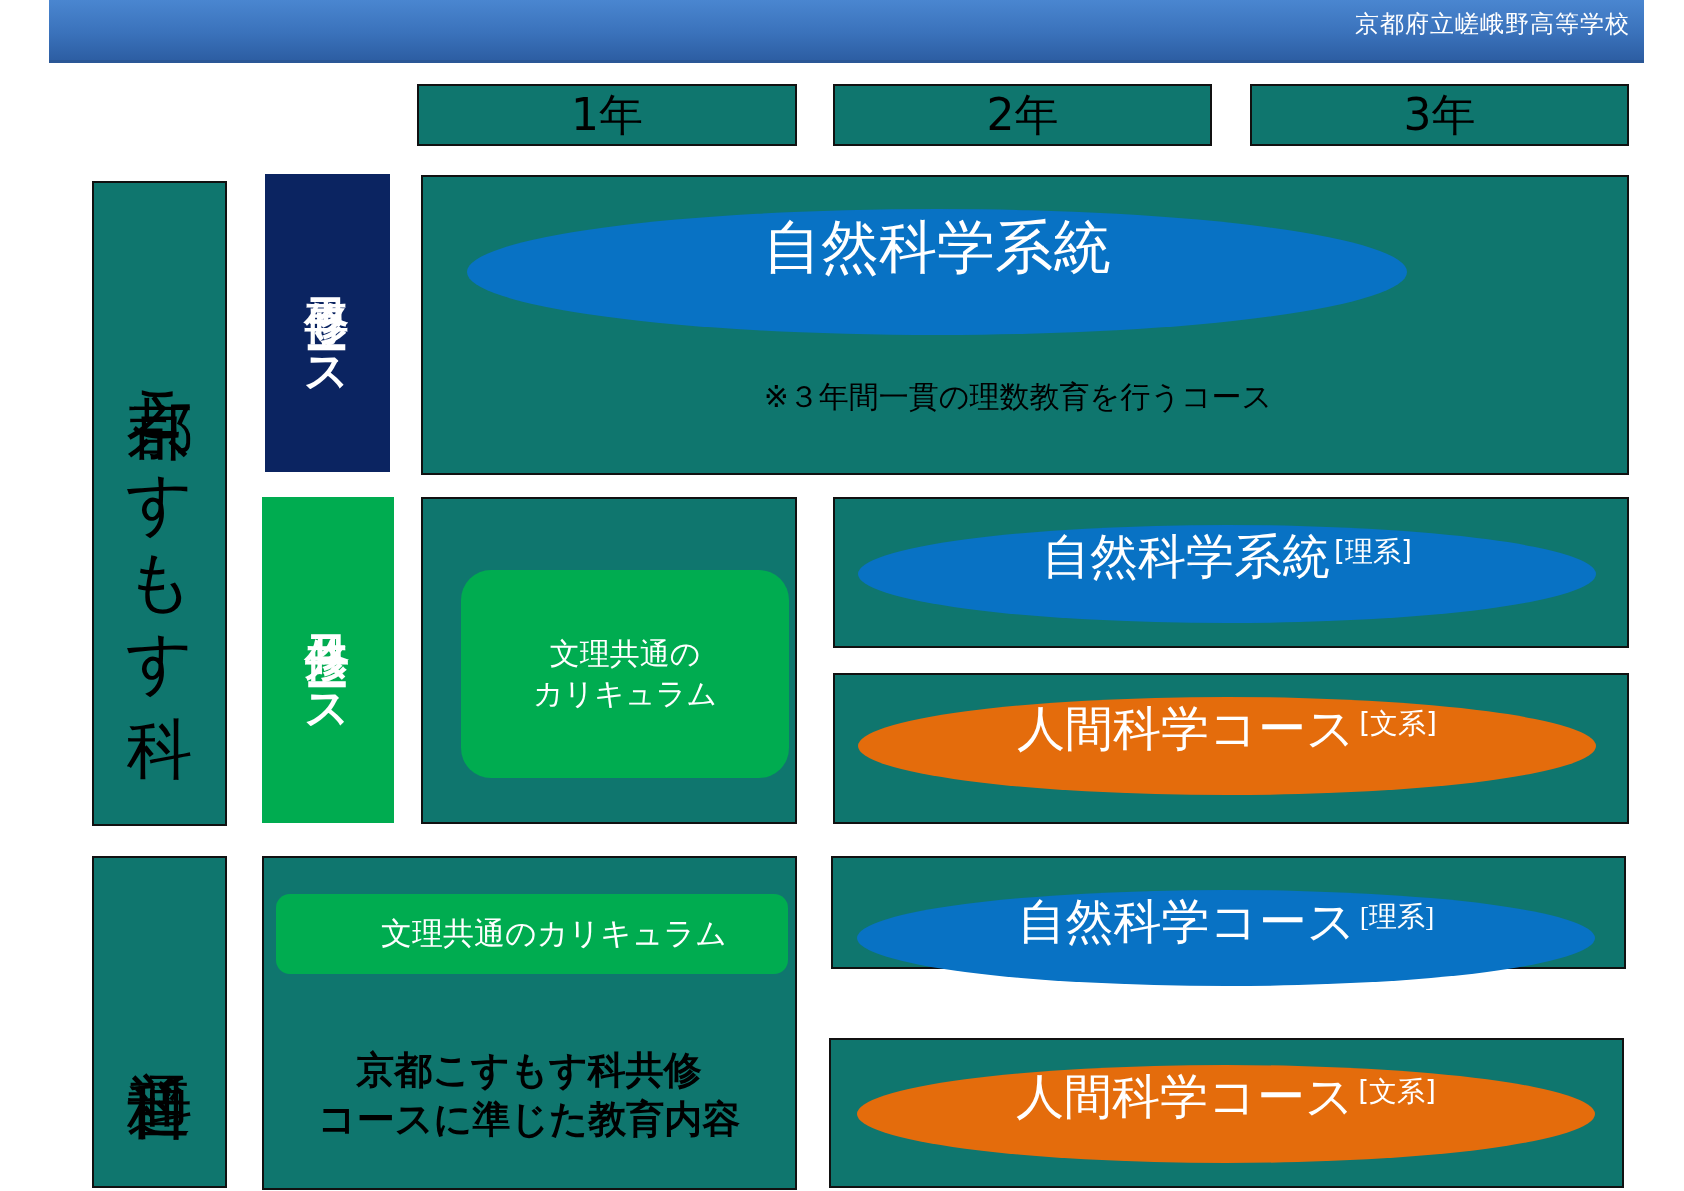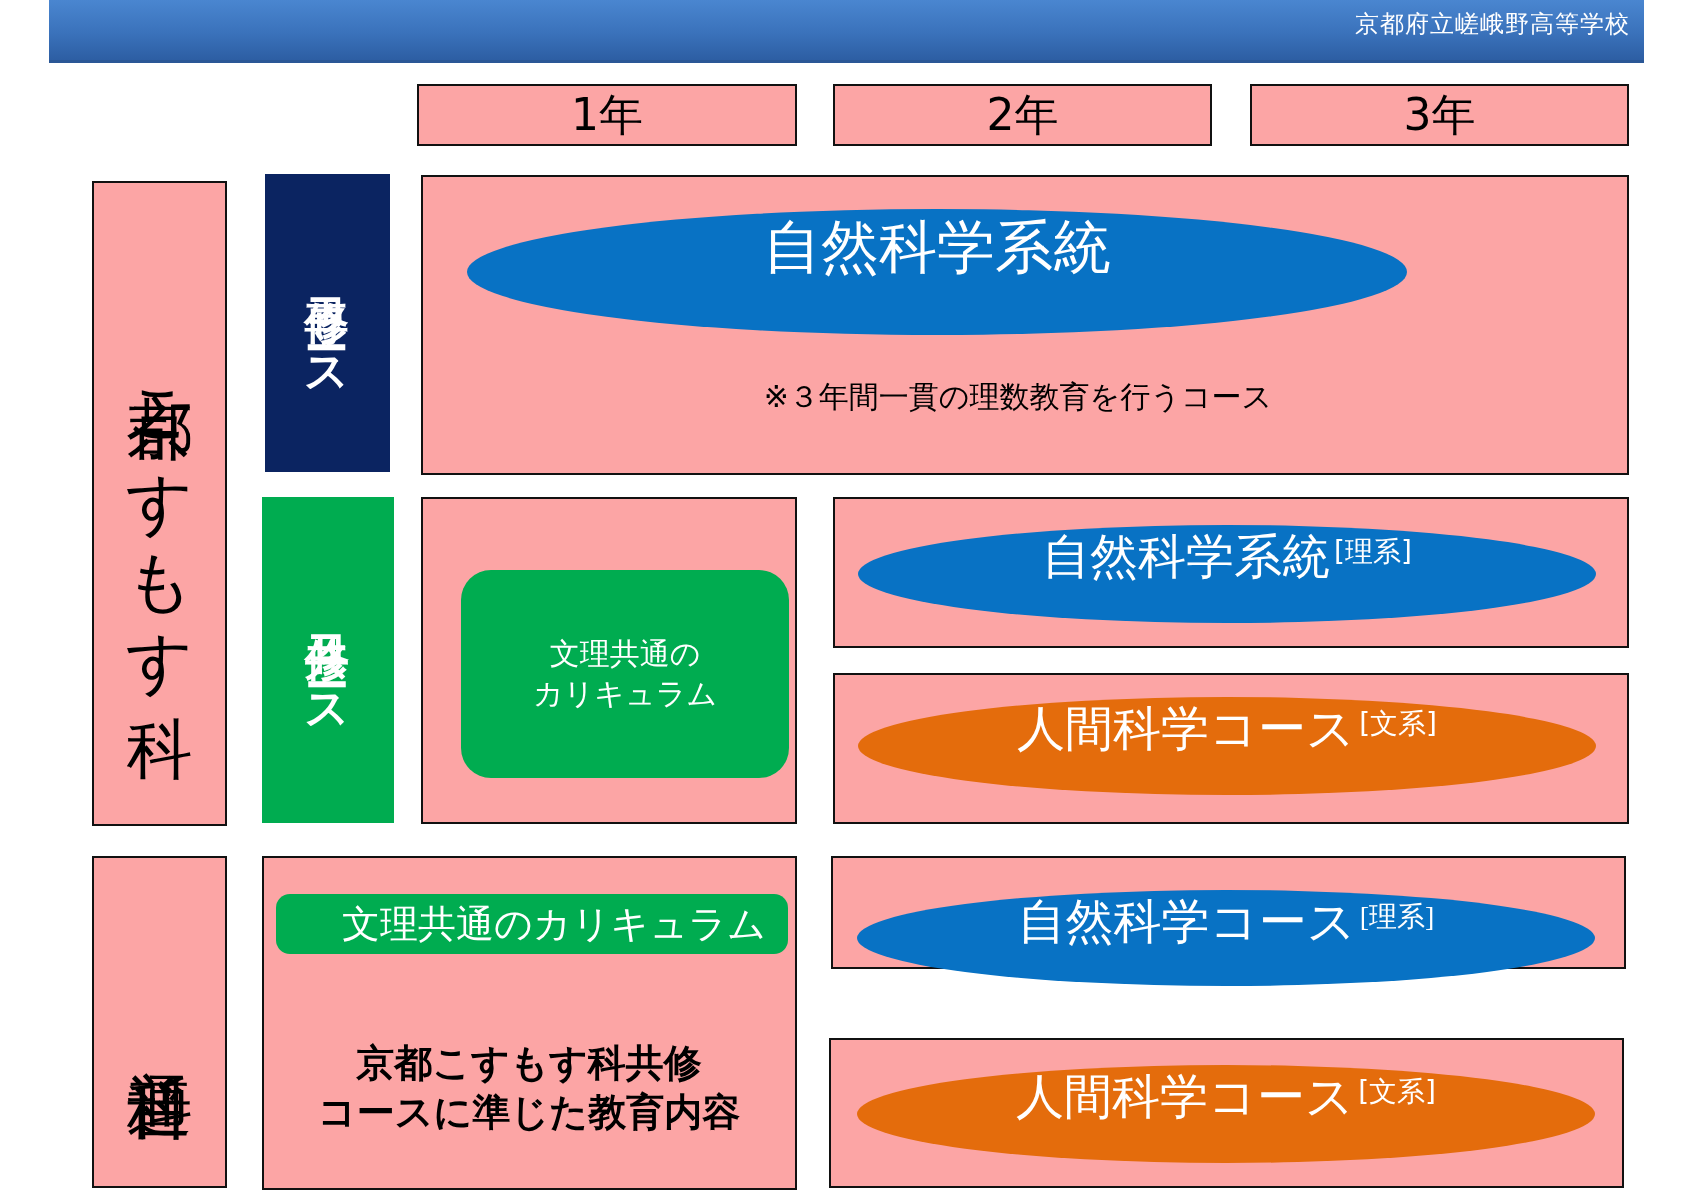--- a/index.html
+++ b/index.html
@@ -4,21 +4,21 @@
 <style>
   html, body { margin:0; padding:0; background:#ffffff; }
   body { width:1684px; height:1191px; position:relative; overflow:hidden;
          font-family:"DejaVu Sans","Liberation Sans",sans-serif; }
   .abs { position:absolute; box-sizing:border-box; }
   .header { left:49px; top:0; width:1595px; height:63px;
             background:linear-gradient(to bottom,#4a86d0 0%,#3a72bb 55%,#2d5ea3 100%);
             border-bottom:3px solid #2a5796; }
   .header-title { position:absolute; right:14px; top:8px; color:#ffffff;
                   font-size:24px; letter-spacing:1px; }
-  .box { border:2.5px solid #111; background:#fca5a5; }
+  .box { border:2.5px solid #111; background:#0f766e; }
   .year { display:flex; align-items:center; justify-content:center;
           font-size:44px; color:#000; }
   .vlabel { display:flex; align-items:center; justify-content:center; }
   .vtext { writing-mode:vertical-rl; text-orientation:upright; letter-spacing:4px; }
   .dept-text { font-size:66px; color:#000; }
   .course-text { font-size:44px; color:#fff; font-weight:bold; }
   .navy { background:#0b2461; }
   .green { background:#00ac50; }
   .ellipse { border-radius:50%; display:flex; align-items:flex-start; justify-content:center;
              color:#fff; white-space:nowrap; }
@@ -83,24 +83,24 @@
     <span>人間科学コース</span>
     <span class="tag">[文系]</span>
   </div>
 </div>
 
 <div class="abs box vlabel" style="left:92px;top:856px;width:135px;height:332px;">
   <span class="vtext dept-text">普通科</span>
 </div>
 
 <div class="abs box" style="left:262px;top:856px;width:535px;height:334px;">
-  <div class="abs rounded green" style="left:12px;top:36px;width:512px;height:60px;border-radius:14px;font-size:38px;padding-left:44px;">
+  <div class="abs rounded green" style="left:12px;top:36px;width:512px;height:80px;border-radius:14px;font-size:31px;padding-left:44px;">
     <span>文理共通のカリキュラム</span>
   </div>
-  <div class="abs bold-note" style="left:0;top:181px;width:530px;">
+  <div class="abs bold-note" style="left:0;top:188px;width:530px;">
     <div>京都こすもす科共修</div>
     <div>コースに準じた教育内容</div>
   </div>
 </div>
 
 <div class="abs box" style="left:831px;top:856px;width:795px;height:113px;font-family:Liberation Serif, serif;">
   <div class="abs ellipse blue mid" style="left:24px;top:32px;width:738px;height:96px;">
     <span>自然科学コース</span>
     <span class="tag">[理系]</span>
   </div>

